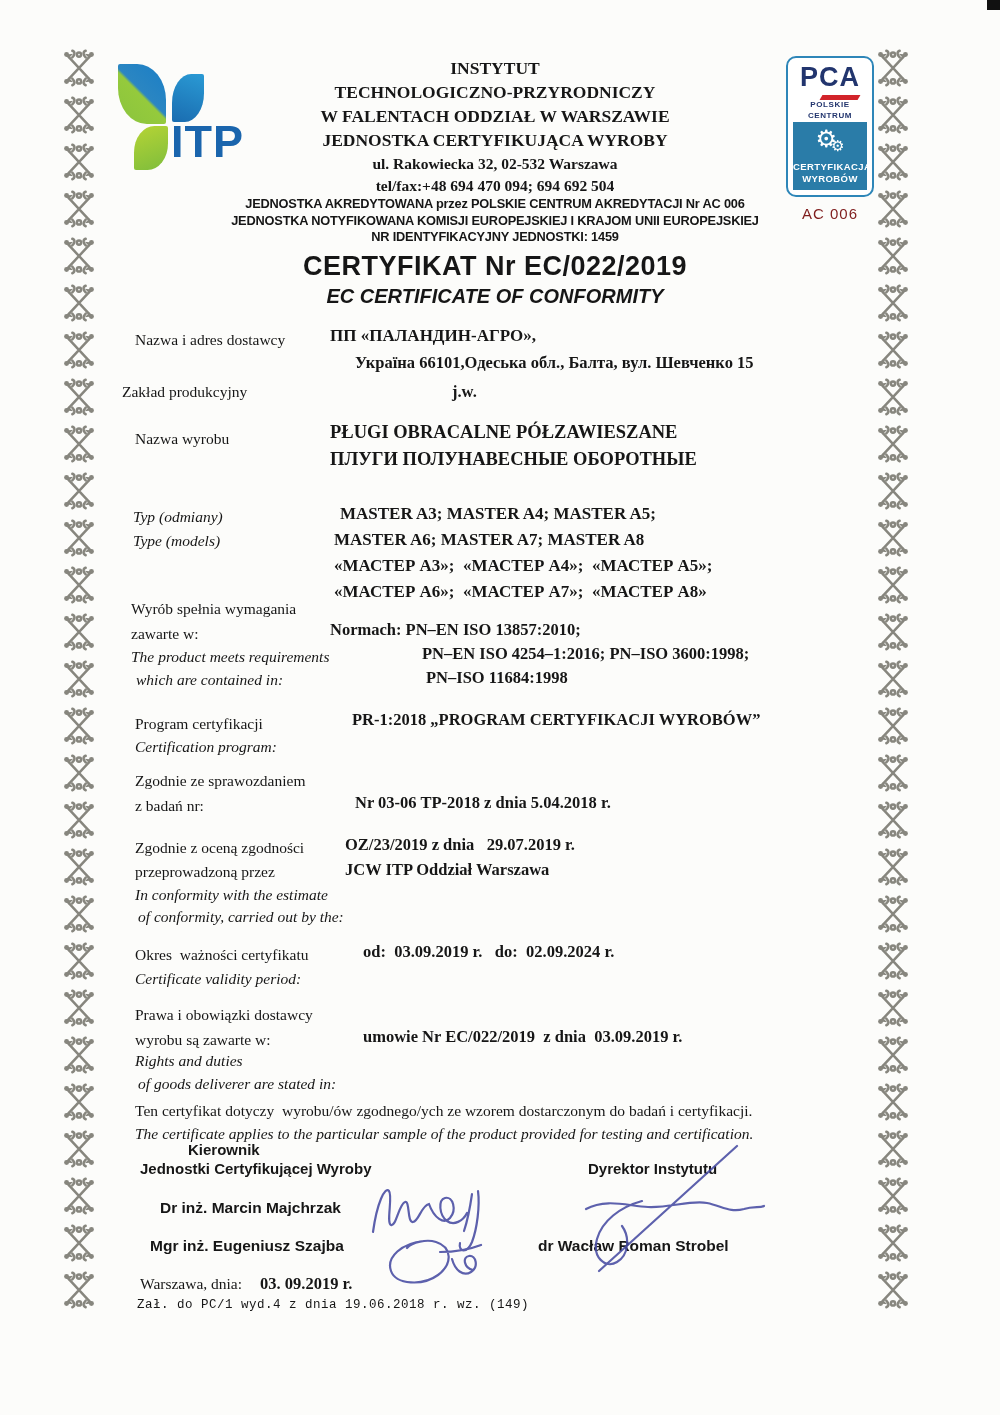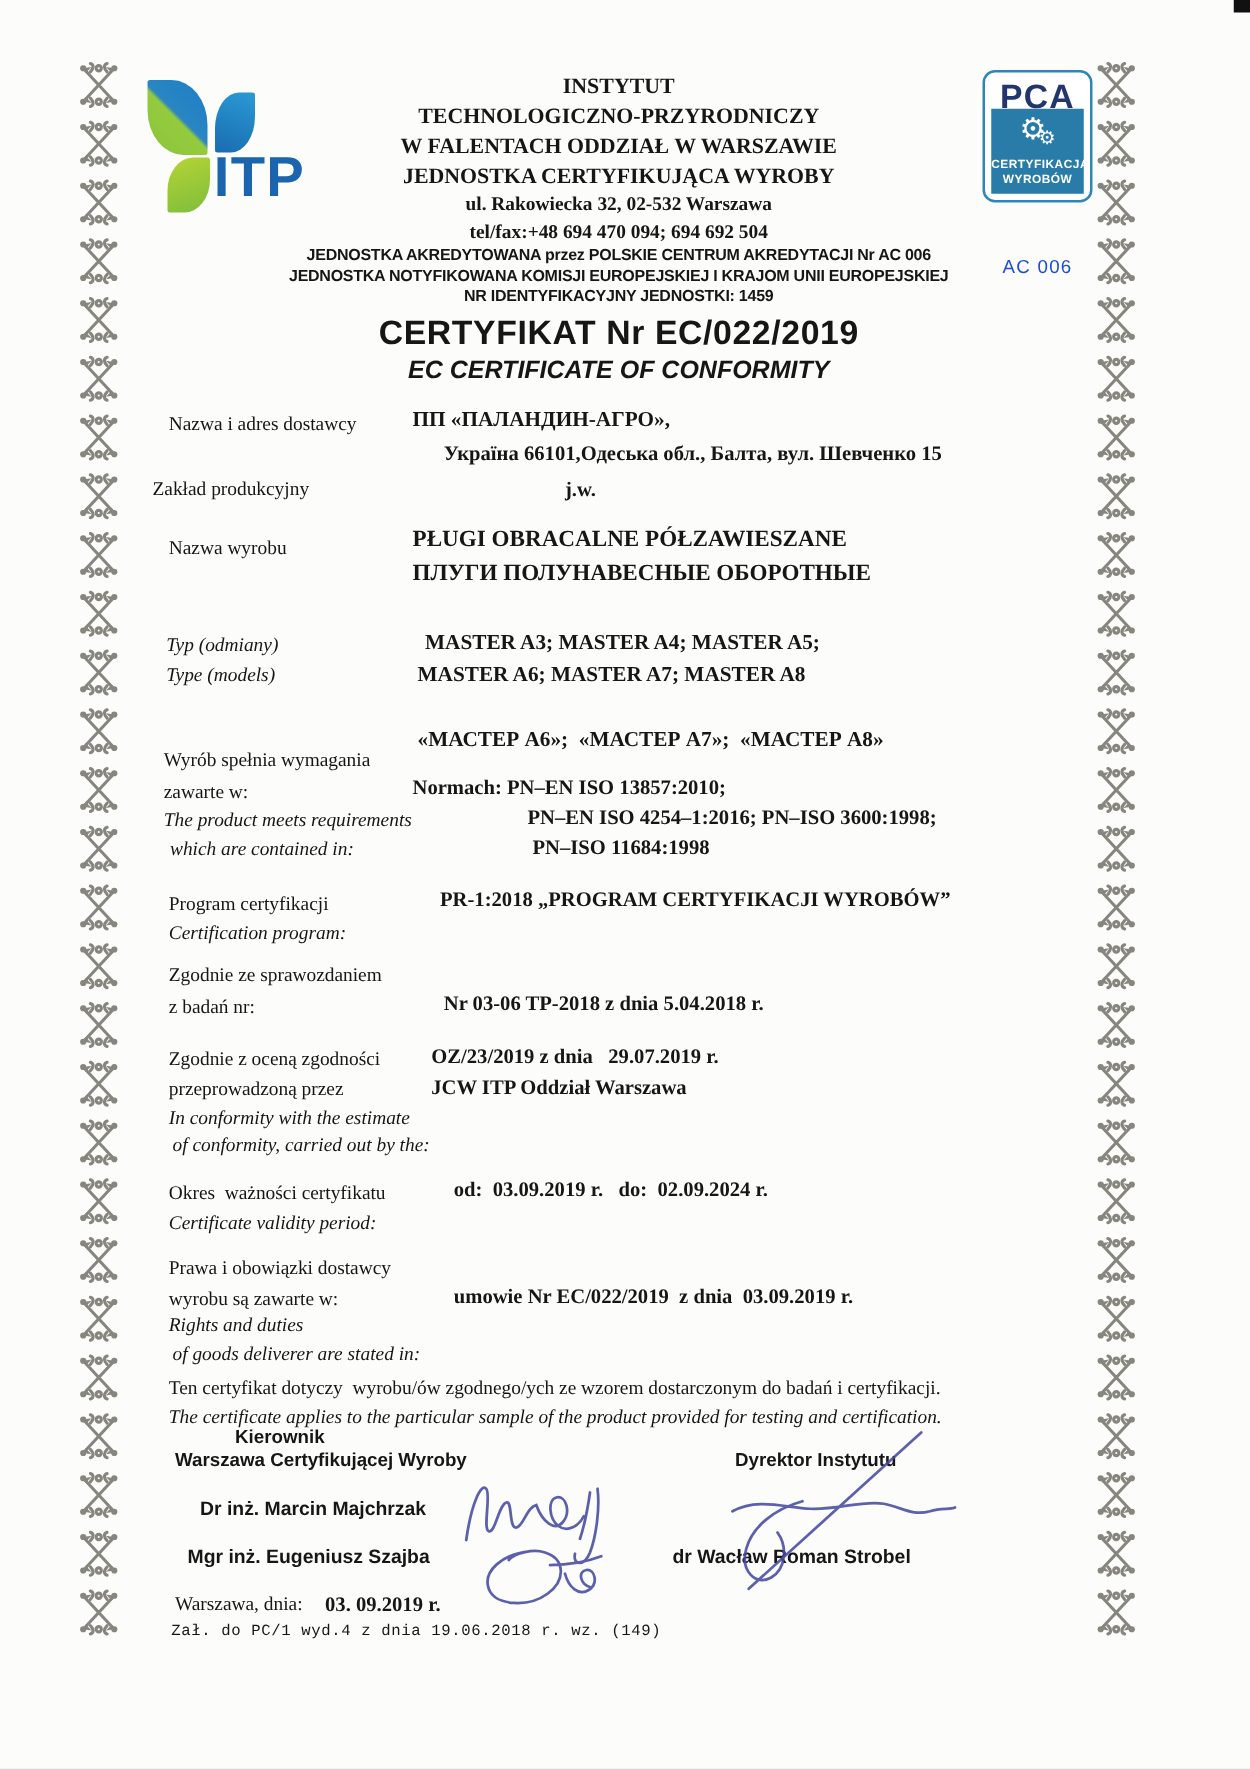--- a/index.html
+++ b/index.html
@@ -21,31 +21,31 @@
   .cert-title{font:bold 27px "Liberation Sans",sans-serif;margin-top:5px;letter-spacing:.5px;}
   .cert-sub{font:bold italic 20px "Liberation Sans",sans-serif;margin-top:3px;}
   
   .orn-col{position:absolute;top:46px;display:flex;flex-direction:column;gap:3px;}
   
   .itp-logo{position:absolute;left:116px;top:60px;width:142px;height:114px;}
   .leaf{position:absolute;}
   .itp-txt{position:absolute;left:55px;top:58px;font:bold 45px "Liberation Sans",sans-serif;
            color:#1a65ad;letter-spacing:1px;line-height:48px;}
   
-  .pca-card{position:absolute;left:786px;top:56px;width:88px;height:106px;background:#fff;
+  .pca-card{position:absolute;left:786px;top:56px;width:88px;height:141px;background:#fff;
             border:2px solid #2e86b8;border-radius:10px;box-sizing:border-box;text-align:center;}
   .pca-acr{font:bold 27px "Liberation Sans",sans-serif;color:#22356e;letter-spacing:1px;margin-top:4px;position:relative;z-index:2;}
   .pca-swoosh{position:absolute;left:33px;top:37px;width:38px;height:5px;background:#d2232a;transform:skewX(-30deg);}
   .pca-small{font:bold 8px "Liberation Sans",sans-serif;color:#22356e;letter-spacing:.6px;line-height:10.5px;margin-top:7px;}
   .pca-box{position:absolute;left:5px;right:5px;bottom:5px;height:68px;background:#2a7ca8;color:#fff;}
   .pca-gears{line-height:30px;margin-top:2px;}
   .gear-big{font-size:24px;}
   .gear-small{font-size:15px;margin-left:-6px;vertical-align:-4px;display:inline-block;}
   .pca-boxtxt{font:bold 9.5px "Liberation Sans",sans-serif;letter-spacing:.4px;line-height:11.5px;}
-  .ac006{position:absolute;left:802px;top:205px;font:15px "Liberation Sans",sans-serif;color:#1d4ed8;letter-spacing:1px;}
+  .ac006{position:absolute;left:802px;top:205px;font:15px "Liberation Sans",sans-serif;color:#7f1d1d;letter-spacing:1px;}
   .corner-mark{position:absolute;right:0;top:0;width:13px;height:10px;background:#111;}
   .sig-svg{position:absolute;left:0;top:0;pointer-events:none;}
 </style>
 </head>
 <body>
 
 <div class="page">
 
   <svg style="position:absolute;width:0;height:0" aria-hidden="true">
     <defs>
@@ -285,20 +285,21 @@
   <div class="v" style="left:452px;top:382px">j.w.</div>
 
   <div class="l" style="left:135px;top:430px">Nazwa wyrobu</div>
   <div class="v" style="left:330px;top:422px;font-size:18.5px">PŁUGI OBRACALNE PÓŁZAWIESZANE</div>
   <div class="v" style="left:330px;top:449px;font-size:18.5px">ПЛУГИ ПОЛУНАВЕСНЫЕ ОБОРОТНЫЕ</div>
 
   <div class="li" style="left:133px;top:508px">Typ (odmiany)</div>
   <div class="li" style="left:133px;top:532px">Type (models)</div>
   <div class="v" style="left:340px;top:504px;font-size:17px">MASTER A3; MASTER A4; MASTER A5;</div>
   <div class="v" style="left:334px;top:530px;font-size:17px">MASTER A6; MASTER A7; MASTER A8</div>
+  <div class="v" style="left:334px;top:556px;font-size:17px">«МАСТЕР А3»;  «МАСТЕР А4»;  «МАСТЕР А5»;</div>
   <div class="v" style="left:334px;top:582px;font-size:17px">«МАСТЕР А6»;  «МАСТЕР А7»;  «МАСТЕР А8»</div>
 
   <div class="l" style="left:131px;top:600px">Wyrób spełnia wymagania</div>
   <div class="l" style="left:131px;top:625px">zawarte w:</div>
   <div class="v" style="left:330px;top:620px">Normach: PN–EN ISO 13857:2010;</div>
   <div class="li" style="left:131px;top:648px">The product meets requirements</div>
   <div class="v" style="left:422px;top:644px">PN–EN ISO 4254–1:2016; PN–ISO 3600:1998;</div>
   <div class="li" style="left:136px;top:671px">which are contained in:</div>
   <div class="v" style="left:426px;top:668px">PN–ISO 11684:1998</div>
 
@@ -324,21 +325,21 @@
   <div class="l" style="left:135px;top:1006px">Prawa i obowiązki dostawcy</div>
   <div class="l" style="left:135px;top:1031px">wyrobu są zawarte w:</div>
   <div class="v" style="left:363px;top:1027px">umowie Nr EC/022/2019  z dnia  03.09.2019 r.</div>
   <div class="li" style="left:135px;top:1052px">Rights and duties</div>
   <div class="li" style="left:138px;top:1075px">of goods deliverer are stated in:</div>
 
   <div class="l" style="left:135px;top:1102px">Ten certyfikat dotyczy  wyrobu/ów zgodnego/ych ze wzorem dostarczonym do badań i certyfikacji.</div>
   <div class="li" style="left:135px;top:1125px">The certificate applies to the particular sample of the product provided for testing and certification.</div>
 
   <div class="sb" style="left:188px;top:1141px">Kierownik</div>
-  <div class="sb" style="left:140px;top:1160px">Warszawa Certyfikującej Wyroby</div>
+  <div class="sb" style="left:140px;top:1160px">Jednostki Certyfikującej Wyroby</div>
   <div class="sb" style="left:588px;top:1160px">Dyrektor Instytutu</div>
   <div class="sb" style="left:160px;top:1199px;font-size:15.5px">Dr inż. Marcin Majchrzak</div>
   <div class="sb" style="left:150px;top:1237px;font-size:15.5px">Mgr inż. Eugeniusz Szajba</div>
   <div class="sb" style="left:538px;top:1237px;font-size:15.5px">dr Wacław Roman Strobel</div>
 
   <svg class="sig-svg" width="1000" height="1415" viewBox="0 0 1000 1415">
     <g fill="none" stroke="#474ba2" stroke-width="2.2" stroke-linecap="round" opacity="0.88">
       <path d="M373 1232 C377 1203 385 1186 389 1191 C393 1196 386 1223 391 1225 C396 1227 399 1204 405 1202 C410 1200 407 1223 413 1222 C419 1221 421 1206 429 1204 C434 1218 444 1225 450 1218 C457 1210 453 1196 445 1198 C438 1200 439 1215 447 1221 C454 1226 463 1221 467 1213 M472 1194 C470 1208 467 1222 464 1231 M478 1191 C480 1206 477 1229 472 1242 C467 1254 458 1252 460 1243"></path>
       <path d="M424 1241 C402 1243 386 1257 391 1271 C396 1285 423 1286 438 1275 C453 1264 452 1247 436 1242 C427 1239 412 1242 407 1248 M440 1252 C452 1252 468 1250 481 1245 M452 1259 C455 1270 463 1277 471 1272 C479 1267 476 1255 469 1256 C462 1257 464 1268 473 1270"></path>
       <path d="M599 1271 L737 1146 M586 1209 C606 1198 628 1206 648 1207 C670 1208 690 1200 707 1203 C722 1206 730 1213 744 1209 C753 1206 760 1208 764 1206 M642 1201 C620 1207 602 1221 597 1239 C592 1257 605 1269 617 1262 C629 1255 630 1237 622 1226"></path>

